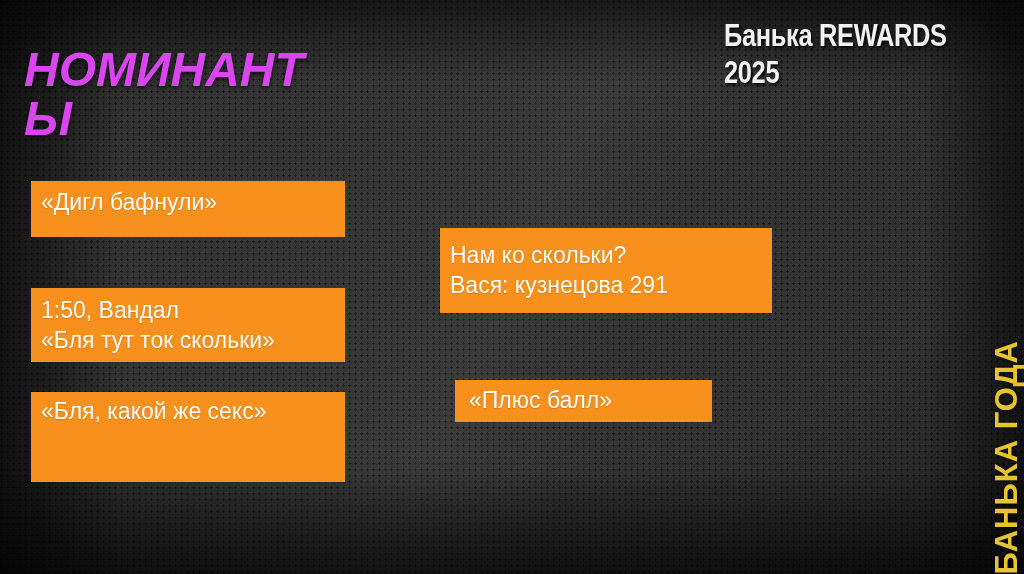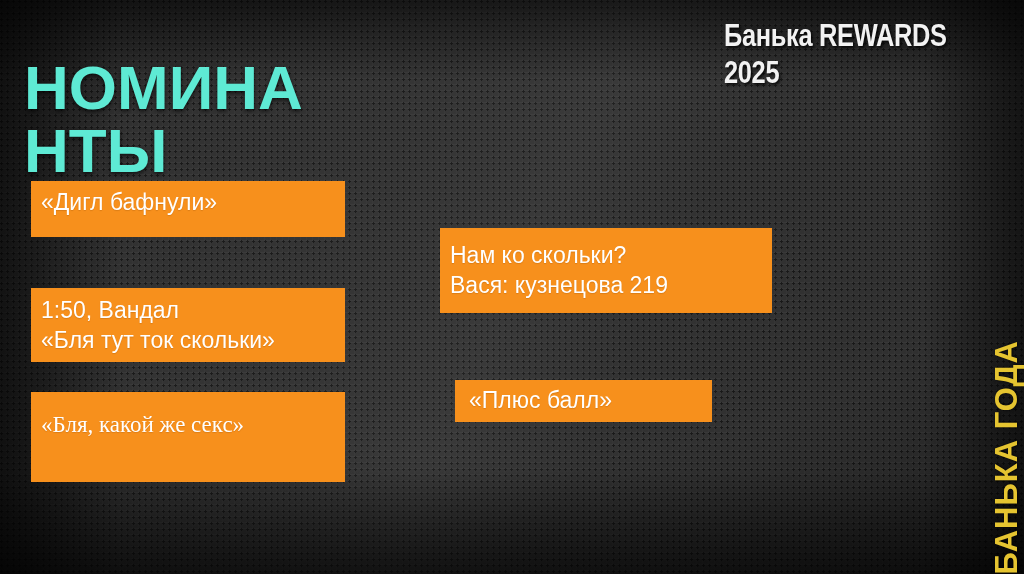--- a/index.html
+++ b/index.html
@@ -67,29 +67,30 @@
       linear-gradient(270deg, rgba(0,0,0,0.55) 0%, rgba(0,0,0,0) 10%);
     pointer-events: none;
   }
 
   
   .title {
     position: absolute;
     left: 24px;
     top: 14px;
     width: 300px;
-    color: #5eead4;
-    font-size: 62px;
+    color: #d946ef;
+    font-size: 48px;
     line-height: 1.02;
     font-weight: bold;
     letter-spacing: 0px;
     text-transform: uppercase;
     word-break: break-all;
     text-shadow: 0 2px 4px rgba(0,0,0,0.65);
     z-index: 6;
+    font-style: italic;
   }
 
   
   .event-header {
     position: absolute;
     right: 22px;
     top: 18px;
     width: 278px;
     color: #f2f2f2;
     font-size: 31px;
@@ -117,21 +118,21 @@
     z-index: 5;
     text-shadow: 0 1px 1px rgba(120,60,0,0.22);
   }
   .quote .line { display: block; white-space: nowrap; }
 
   
   #quote-digl        { left: 31px;  top: 181px; width: 314px; height: 56px; }
   #quote-vandal      { left: 31px;  top: 288px; width: 314px; height: 74px;
                        padding-top: 7px; }
   #quote-seks        { left: 31px;  top: 392px; width: 314px; height: 90px;
-                       padding-top: 18px; font-family: Liberation Serif, serif; }
+                       padding-top: 4px; }
   #quote-skolki      { left: 440px; top: 228px; width: 332px; height: 85px;
                        padding-top: 12px; }
   #quote-plus-ball   { left: 455px; top: 380px; width: 257px; height: 42px;
                        padding-top: 5px; padding-left: 14px; }
 
   
   #quote-seks .line { white-space: normal; }
 
   
   .side-label {
@@ -178,21 +179,21 @@
     <span class="line">1:50, Вандал</span>
     <span class="line">«Бля тут ток скольки»</span>
   </div>
 
   <div class="quote" id="quote-seks">
     <span class="line">«Бля, какой же секс»</span>
   </div>
 
   <div class="quote" id="quote-skolki">
     <span class="line">Нам ко скольки?</span>
-    <span class="line">Вася: кузнецова 219</span>
+    <span class="line">Вася: кузнецова 291</span>
   </div>
 
   <div class="quote" id="quote-plus-ball">
     <span class="line">«Плюс балл»</span>
   </div>
 
   <div class="side-label">БАНЬКА ГОДА</div>
 
 </div>
 

